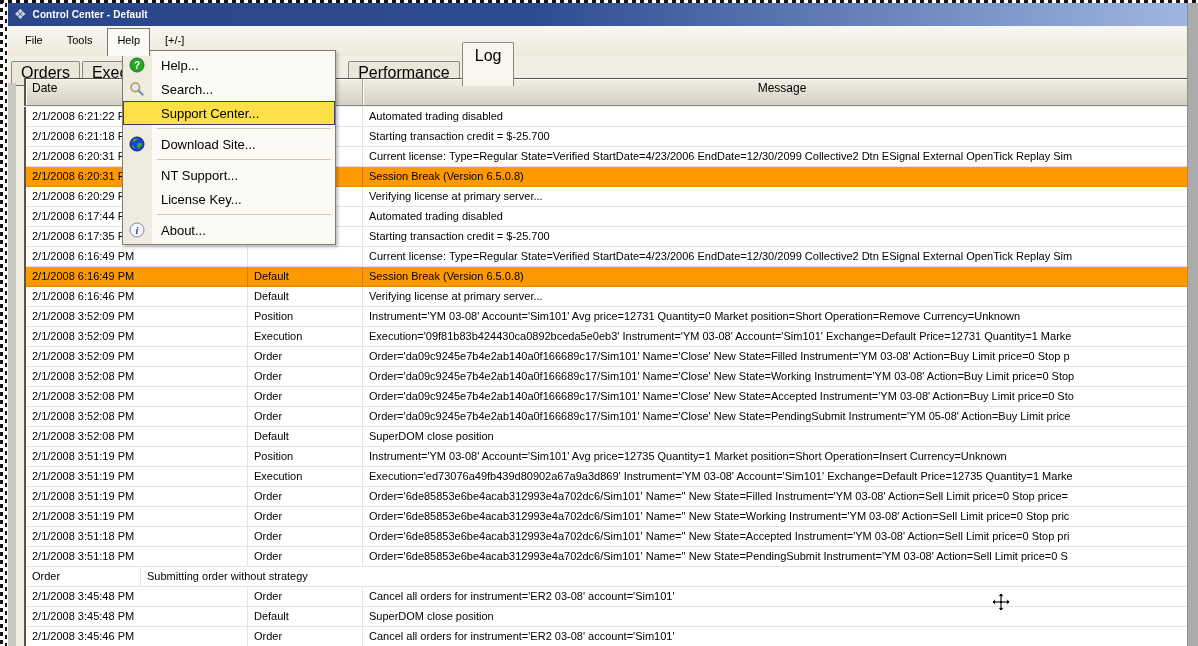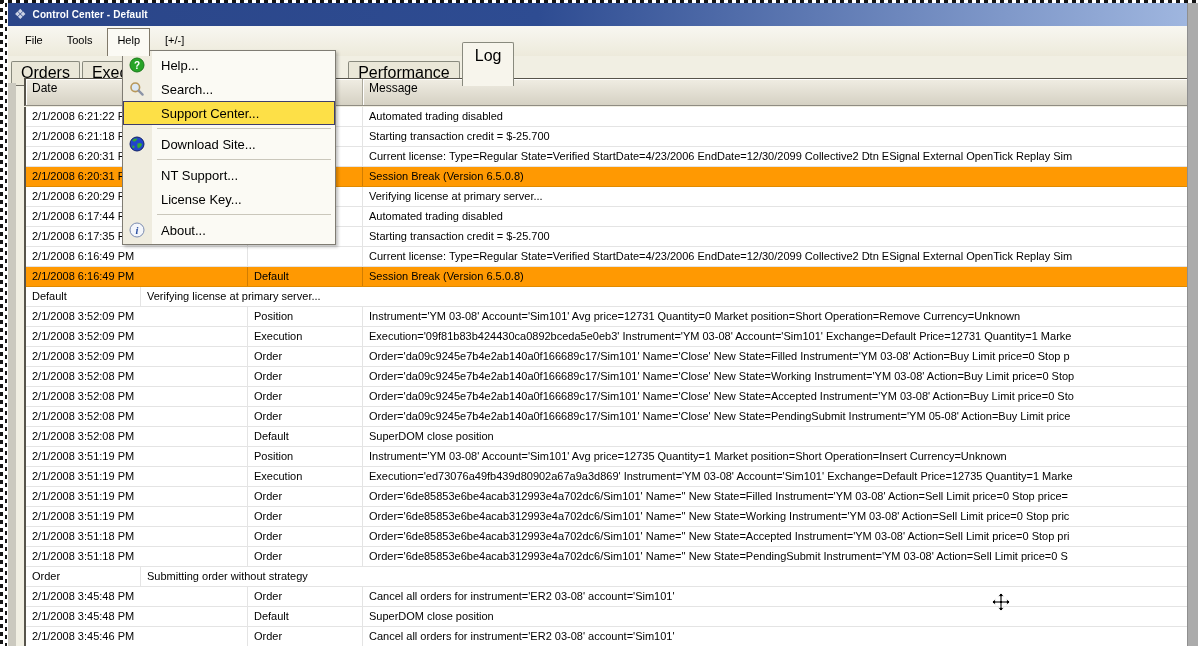--- a/index.html
+++ b/index.html
@@ -33,21 +33,21 @@
   .tab.active{background:#F7F5EC;height:44px;line-height:26px;position:relative;z-index:2;margin-bottom:-1px;padding:0 12px;}
   .tab-spacer{width:166px;height:1px;}
   
   .left-frame{position:absolute;left:0;top:80px;width:8px;height:563px;background:#CBC9BF;}
   
   .tbl-header{position:absolute;left:16px;top:75px;width:1171px;height:28px;display:flex;
           border-left:2px solid #57544B;border-top:1px solid #57544B;box-sizing:border-box;
           background:linear-gradient(180deg,#F0EDE3,#D5D1C3);border-bottom:1px solid #8F8C82;}
   .th{box-sizing:border-box;padding-left:6px;font-size:12px;line-height:18px;color:#000;
           border-right:1px solid #ACA99C;box-shadow:inset 1px 1px 0 #FFFFFF;white-space:nowrap;overflow:hidden;}
-  .th:last-child{border-right:none;flex:1;}
+  .th:last-child{border-right:none;flex:1;text-align:center;}
   .rows{position:absolute;left:16px;top:104px;width:1171px;height:542px;background:#fff;
           border-left:2px solid #57544B;box-sizing:border-box;overflow:hidden;}
   .row{display:flex;height:20px;box-sizing:border-box;border-bottom:1px solid #E4E4E4;background:#fff;}
   .cell{box-sizing:border-box;padding-left:6px;font-size:11px;line-height:19px;color:#000;
           white-space:nowrap;overflow:hidden;}
   .c-date{width:222px;border-right:1px solid #E4E4E4;}
   .c-cat{width:115px;border-right:1px solid #E4E4E4;}
   .c-msg{flex:1;}
   .row.hl{background:#FF9902;border-bottom-color:#E08A00;}
   .row.hl .c-date,.row.hl .c-cat{border-right-color:rgba(0,0,0,0.18);}
@@ -135,20 +135,21 @@
           <div class="cell c-date">2/1/2008 6:16:49 PM</div>
           <div class="cell c-cat"></div>
           <div class="cell c-msg">Current license: Type=Regular State=Verified StartDate=4/23/2006 EndDate=12/30/2099 Collective2 Dtn ESignal External OpenTick Replay Sim</div>
         </div>
         <div class="row hl">
           <div class="cell c-date">2/1/2008 6:16:49 PM</div>
           <div class="cell c-cat">Default</div>
           <div class="cell c-msg">Session Break (Version 6.5.0.8)</div>
         </div>
         <div class="row">
+          <div class="cell c-date">2/1/2008 6:16:46 PM</div>
           <div class="cell c-cat">Default</div>
           <div class="cell c-msg">Verifying license at primary server...</div>
         </div>
         <div class="row">
           <div class="cell c-date">2/1/2008 3:52:09 PM</div>
           <div class="cell c-cat">Position</div>
           <div class="cell c-msg">Instrument='YM 03-08' Account='Sim101' Avg price=12731 Quantity=0 Market position=Short Operation=Remove Currency=Unknown</div>
         </div>
         <div class="row">
           <div class="cell c-date">2/1/2008 3:52:09 PM</div>

